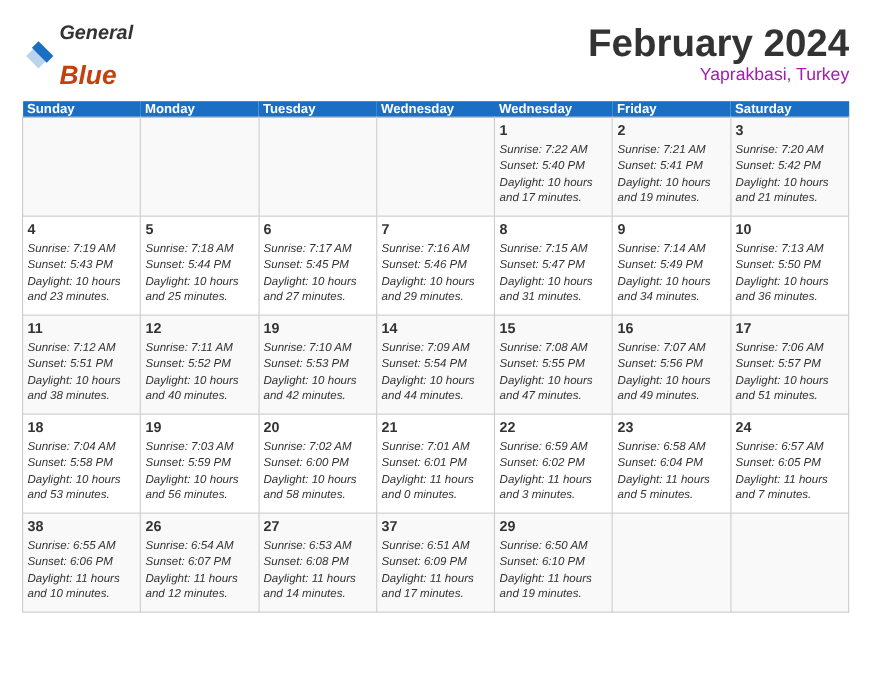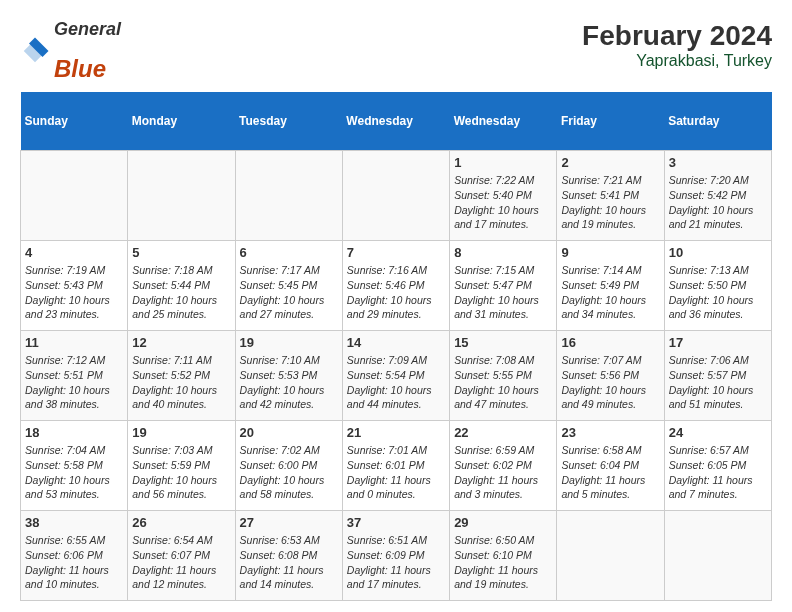--- a/index.html
+++ b/index.html
@@ -39,37 +39,37 @@
     }
     .logo-icon {
       width: 30px;
       height: 30px;
       margin-right: 4px;
     }
     .title-block {
       text-align: right;
     }
     .main-title {
-      font-size: 28px;
+      font-size: 35px;
       font-weight: bold;
       color: #333;
     }
     .subtitle {
       font-size: 16px;
-      color: #14532d;
+      color: #a21caf;
     }
     table {
       width: 100%;
       border-collapse: collapse;
       font-size: 11px;
     }
     th {
       background-color: #1a6fc4;
       color: white;
-      padding: 22px 4px;
+      padding: 0 4px;
       text-align: left;
       font-size: 12px;
       font-weight: bold;
     }
     td {
       border: 1px solid #ccc;
       padding: 4px;
       vertical-align: top;
       width: 14.28%;
       min-height: 80px;

